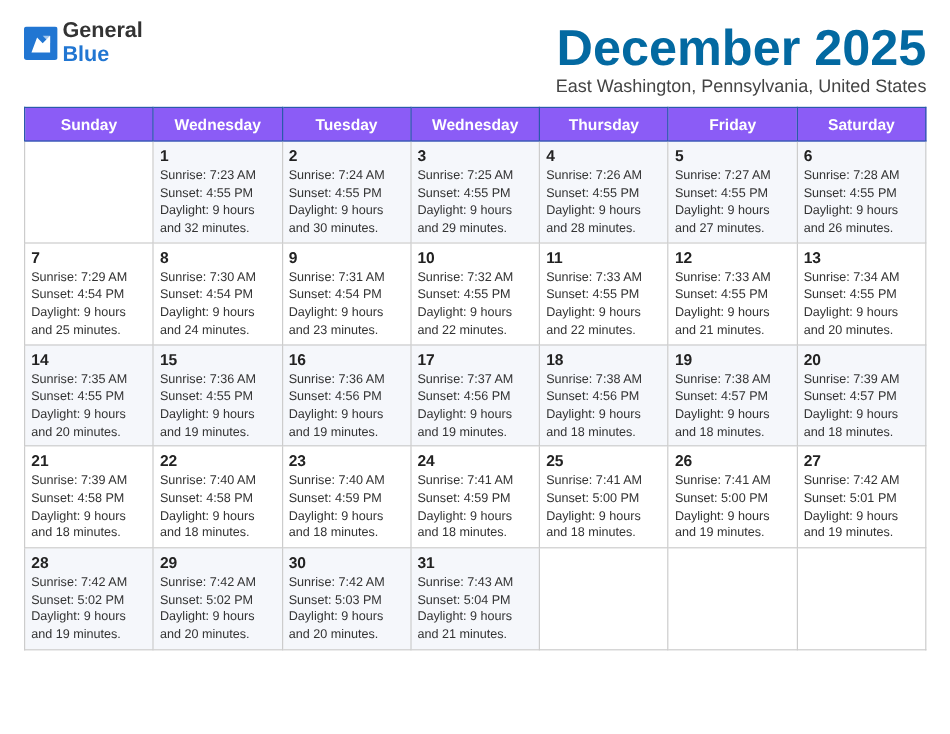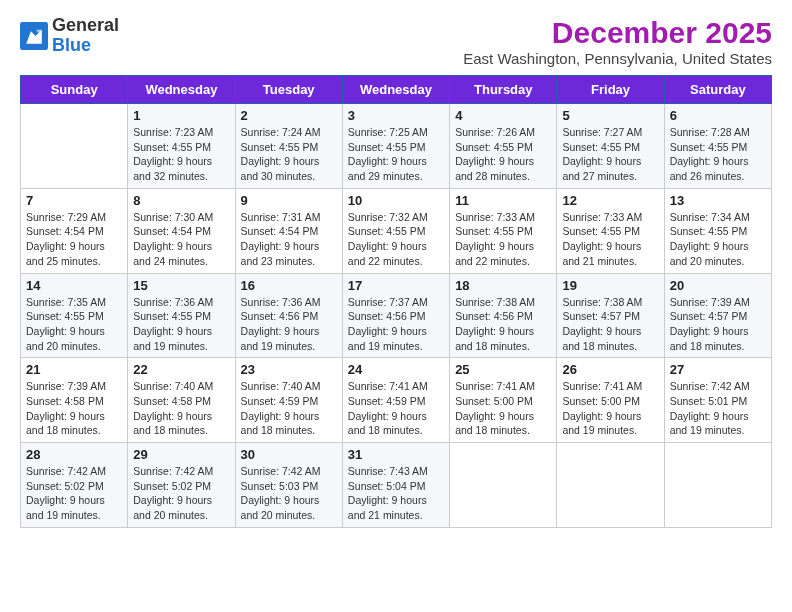--- a/index.html
+++ b/index.html
@@ -29,36 +29,36 @@
     .logo-general { color: #333; }
     .logo-blue { color: #2176d2; margin-top: 44px; }
     .logo-icon {
       width: 28px;
       height: 28px;
     }
     .title-block {
       text-align: right;
     }
     .month-title {
-      font-size: 30px;
-      font-weight: bold;
-      color: #a21caf;
+      font-size: 42px;
+      font-weight: bold;
+      color: #0369a1;
     }
     .location {
       font-size: 15px;
       color: #444;
     }
     .calendar {
       width: 100%;
       border-collapse: collapse;
       margin-top: 8px;
       font-size: 11px;
     }
     .calendar thead tr th {
-      background: #6d28d9;
+      background: #8b5cf6;
       color: #fff;
       padding: 6px 4px;
       text-align: center;
       font-size: 13px;
       font-weight: bold;
       border: 1px solid #2a5aaa;
     }
     .calendar tbody tr td {
       border: 1px solid #ccc;
       vertical-align: top;

